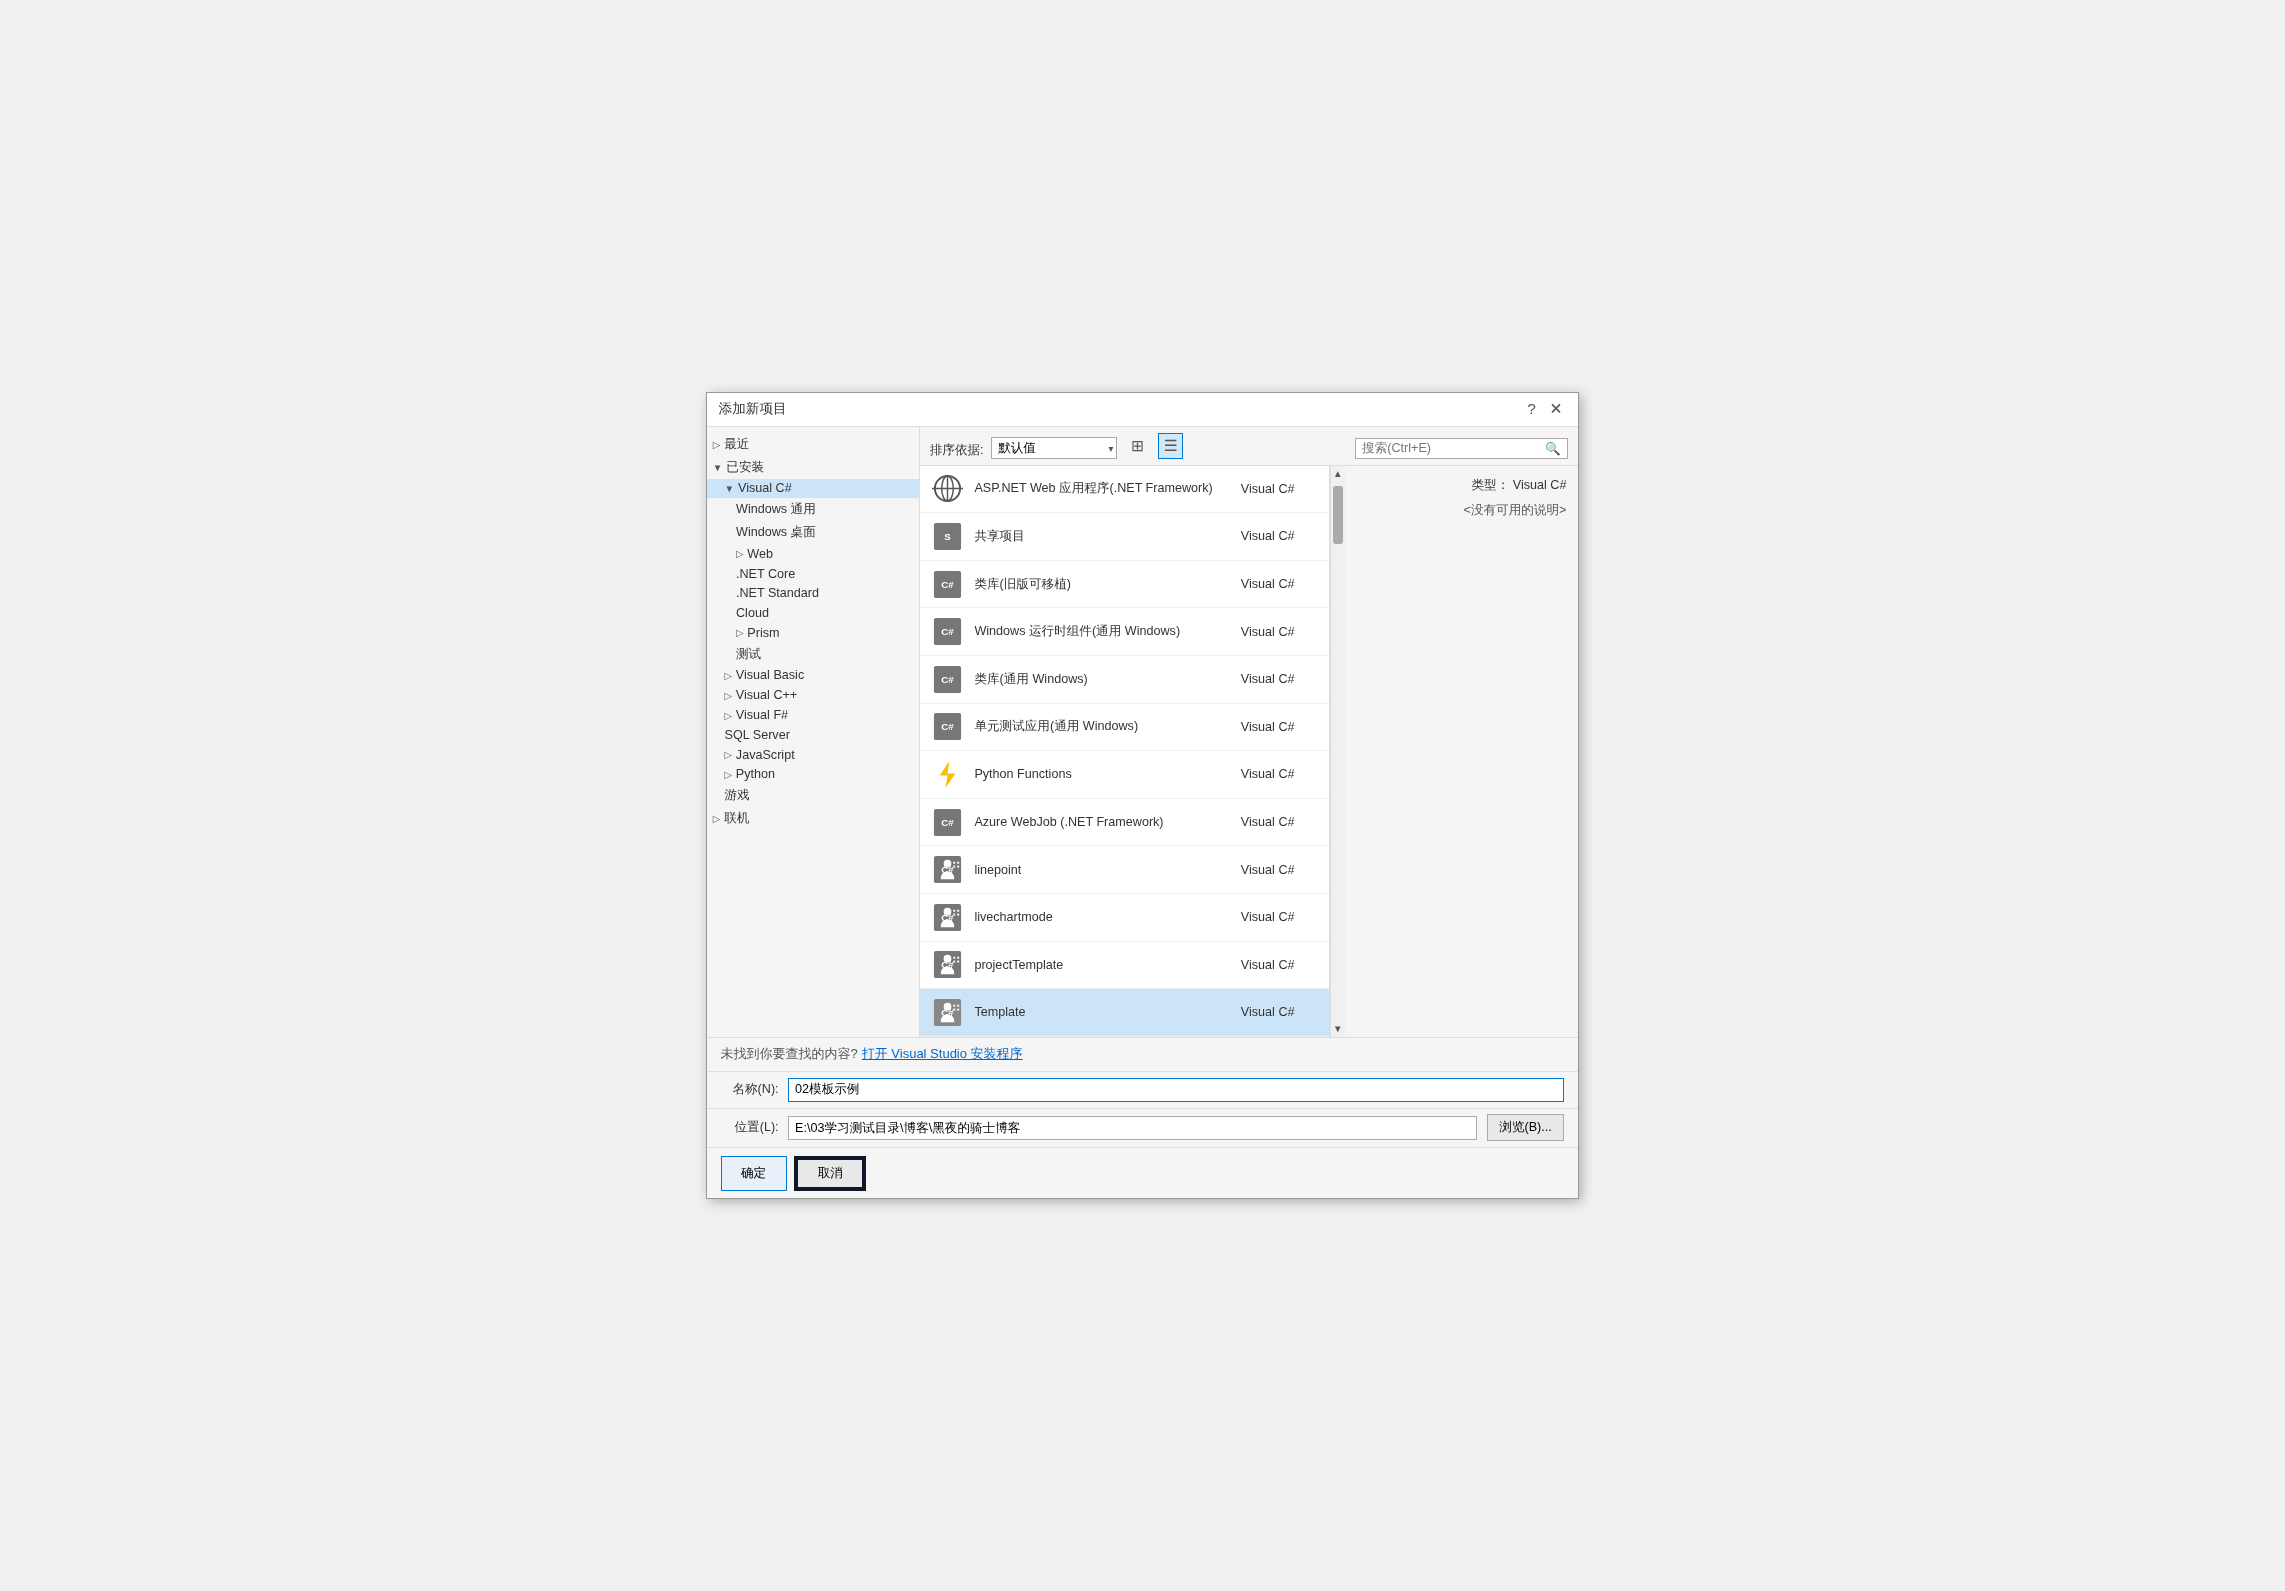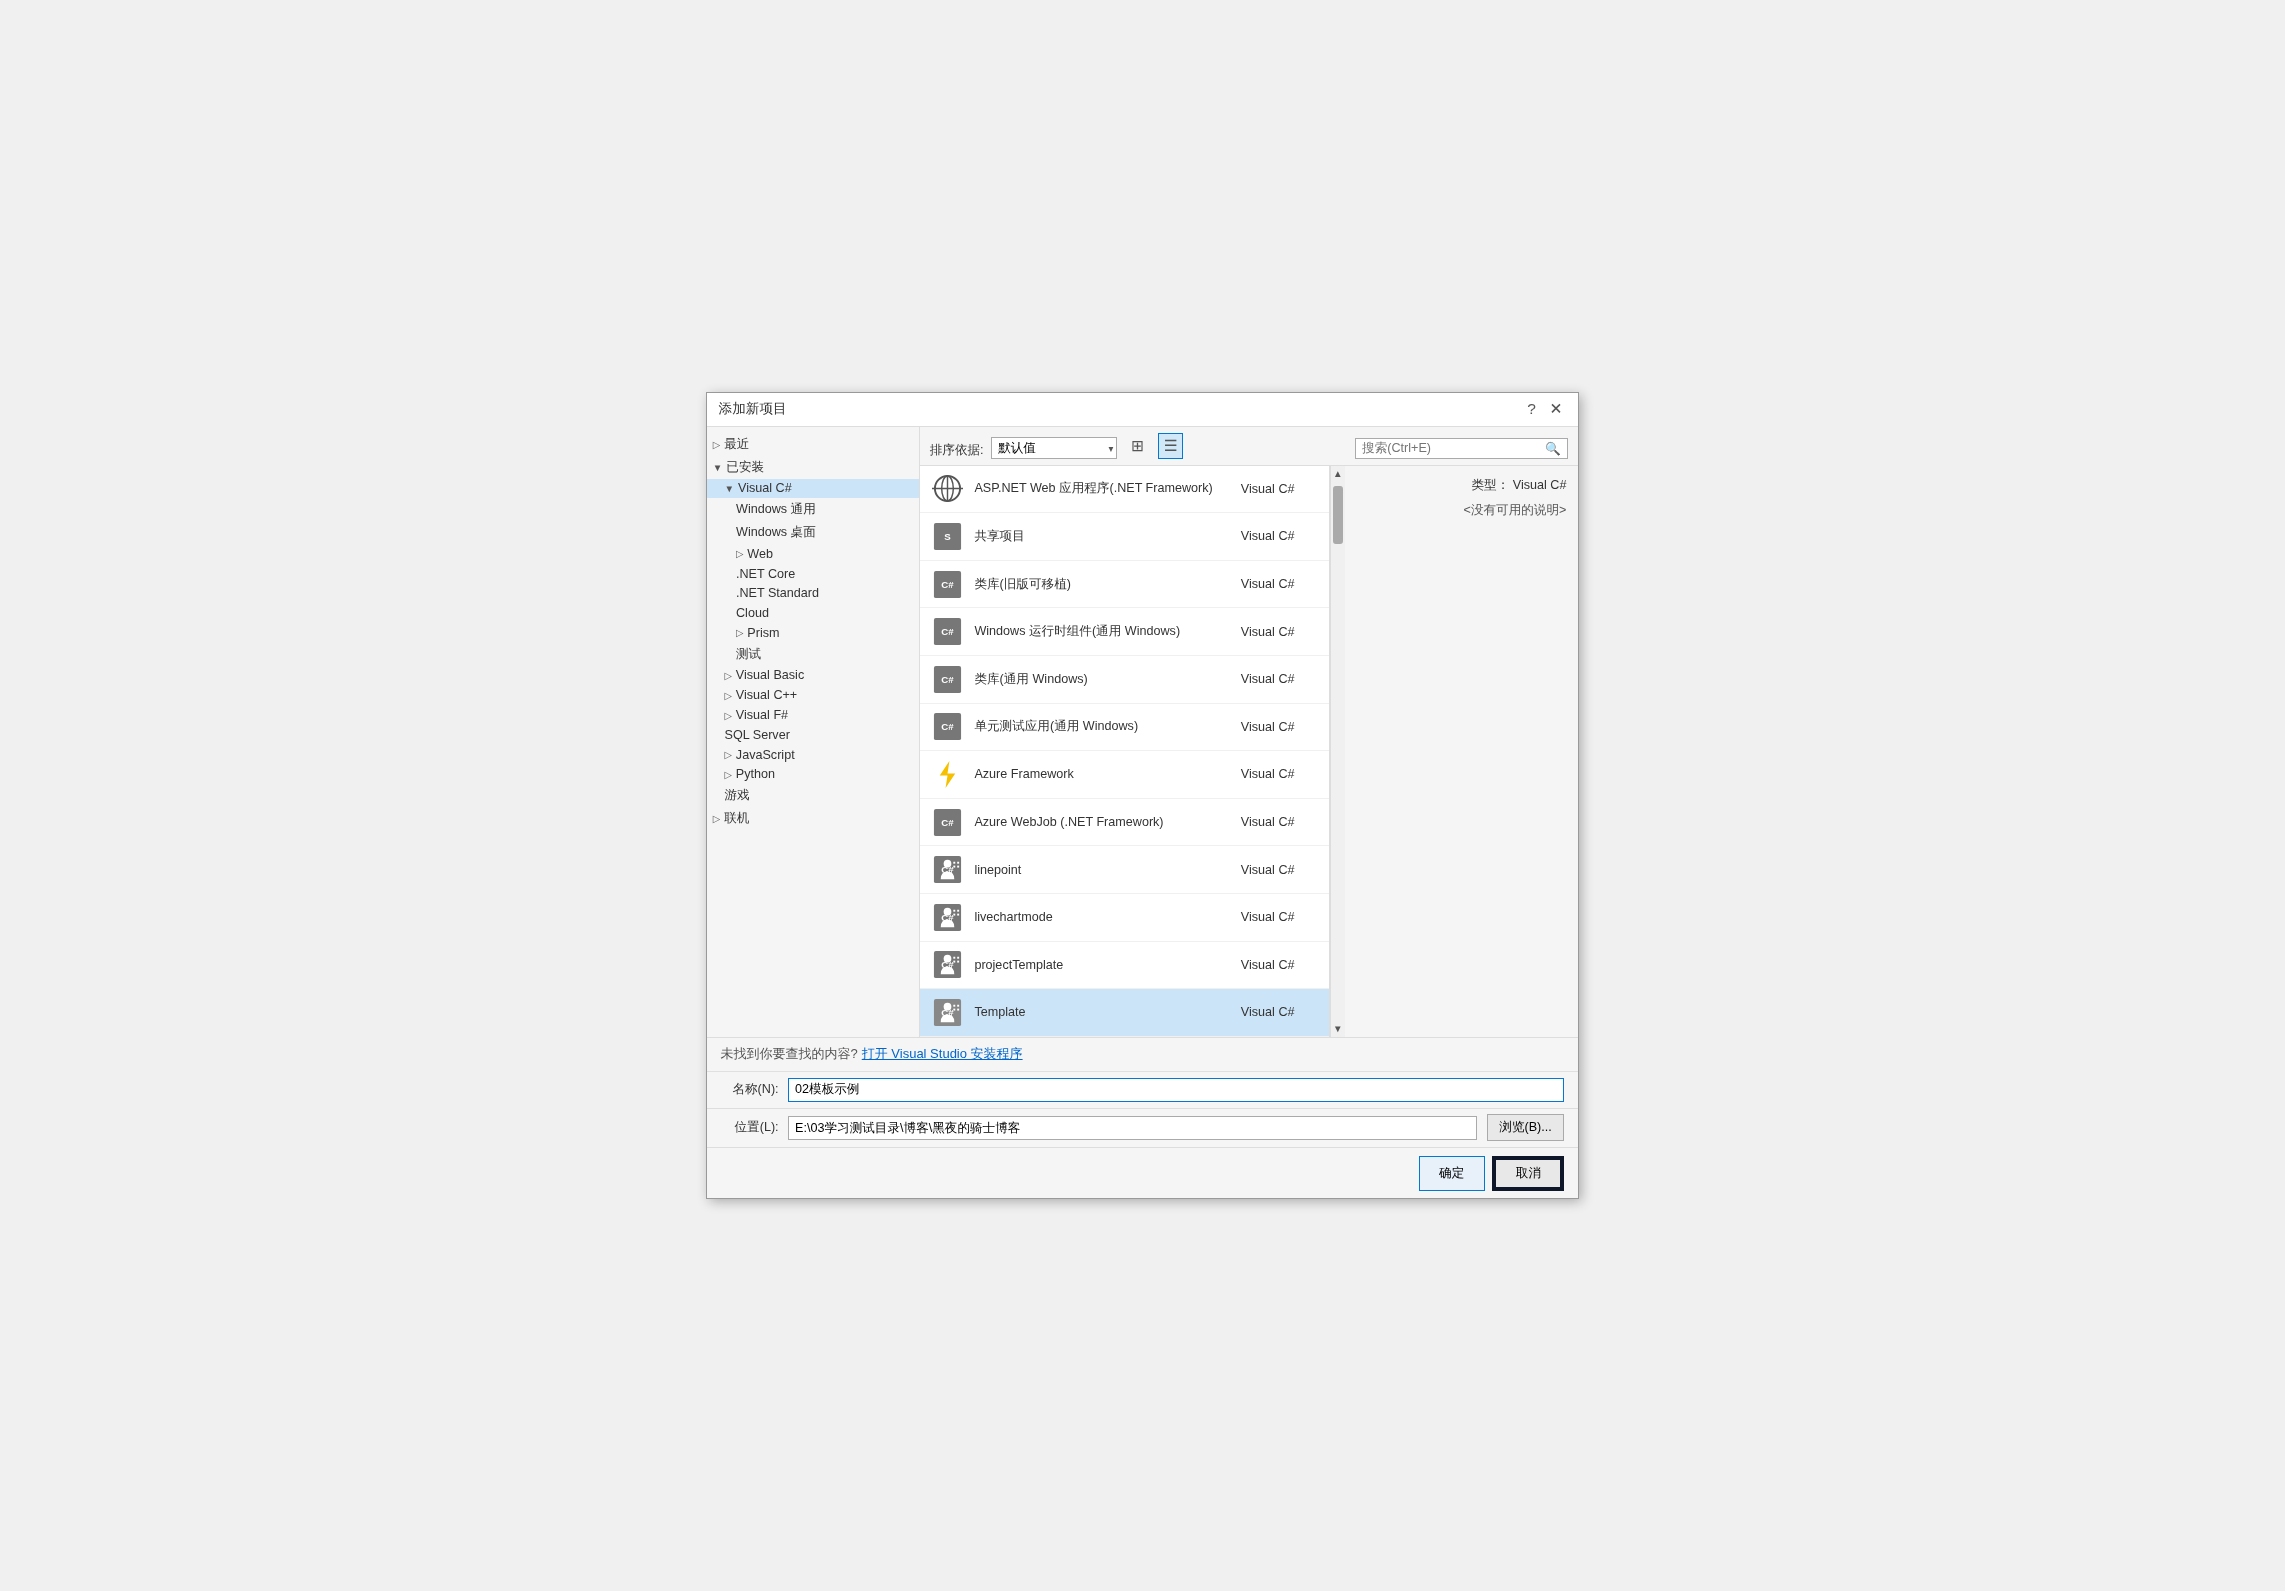--- a/index.html
+++ b/index.html
@@ -275,21 +275,20 @@
     .browse-btn {
       border: 1px solid #aaa;
       background: #e8e8e8;
       padding: 3.9px 11.6px;
       font-size: 12.6px;
       cursor: pointer;
       white-space: nowrap;
     }
     .action-row {
       display: flex;
-      justify-content: flex-end;
       padding: 7.8px 13.6px;
       gap: 7.8px;
     }
     .action-btn {
       border: 4px solid #0f172a;
       background: #e8e8e8;
       padding: 4.9px 19.4px;
       font-size: 12.6px;
       cursor: pointer;
     }
@@ -468,21 +467,21 @@
               </div>
               <span class="template-name">单元测试应用(通用 Windows)</span>
               <span class="template-lang">Visual C#</span>
             </div>
             <div class="template-item">
               <div class="template-icon">
                 <svg width="31" height="31" viewBox="0 0 32 32">
                   <polygon points="18,2 8,17 16,17 14,30 24,15 16,15" fill="#f4c000"></polygon>
                 </svg>
               </div>
-              <span class="template-name">Azure Framework</span>
+              <span class="template-name">Python Functions</span>
               <span class="template-lang">Visual C#</span>
             </div>
             <div class="template-item">
               <div class="template-icon">
                 <svg width="31" height="31" viewBox="0 0 32 32" style="font-size:13px">
                   <rect x="2" y="2" width="28" height="28" rx="2" fill="#777"></rect>
                   <text x="16" y="20" text-anchor="middle" fill="white" font-size="10" font-family="Arial" font-weight="bold">C#</text>
                 </svg>
               </div>
               <span class="template-name">Azure WebJob (.NET Framework)</span>

